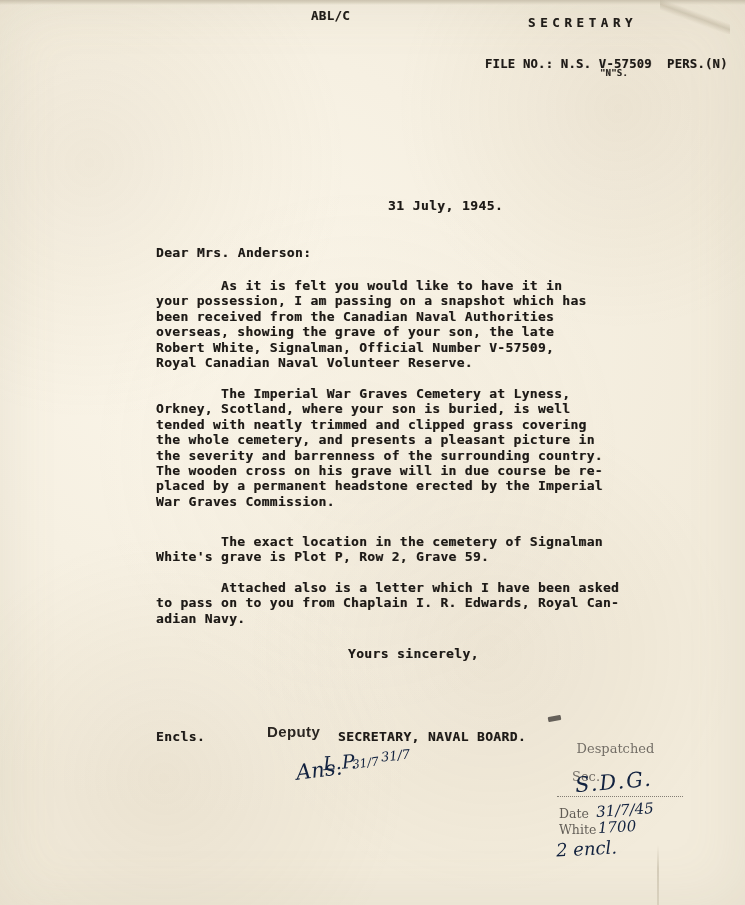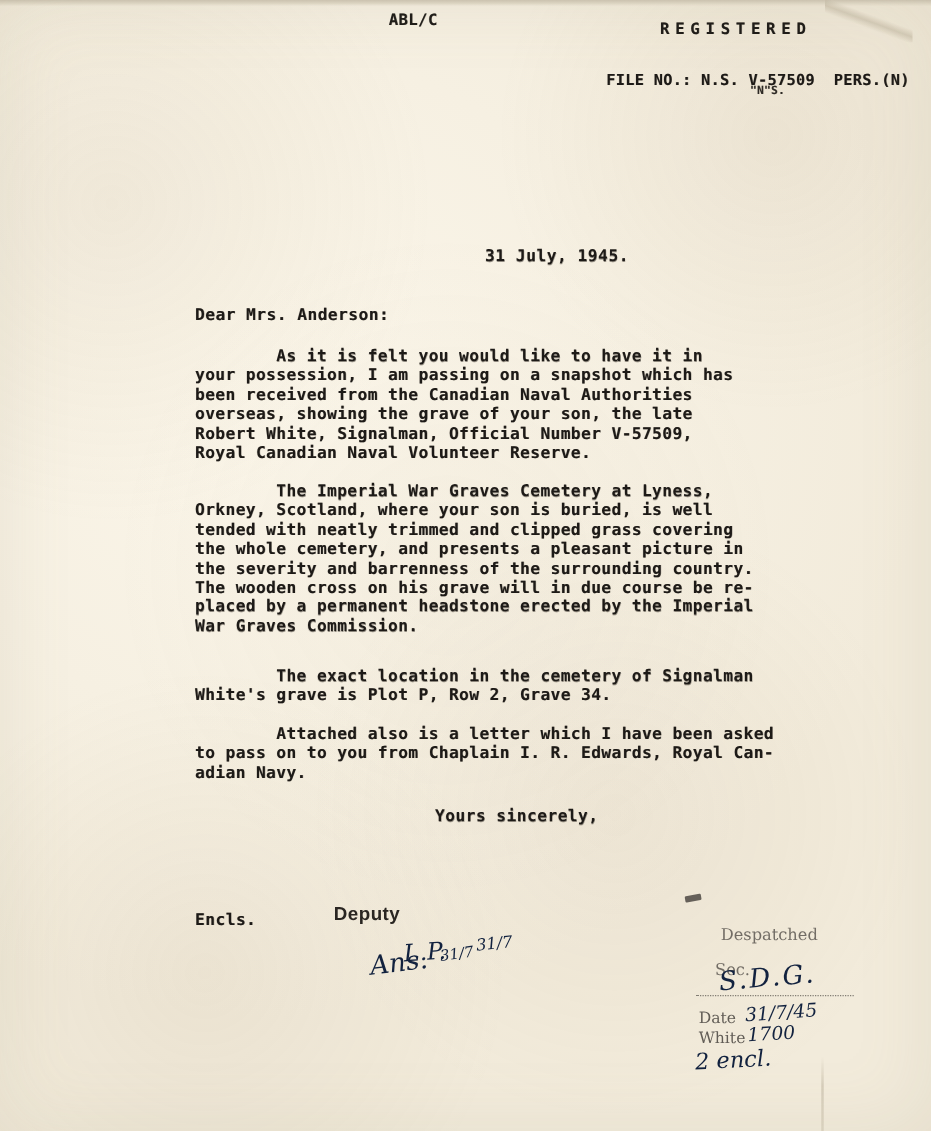--- a/index.html
+++ b/index.html
@@ -298,21 +298,21 @@
 
   <div class="paper-base"></div>
   <div class="paper-mottle"></div>
   <div class="scan-top-edge"></div>
   <div class="scan-right-edge"></div>
   <div id="crease-top"></div>
 
   
   <div class="typed" id="annot-abl">ABL/C</div>
 
-  <div class="typed" id="registered">REGISTERED</div>
+  <div class="typed" id="registered">SECRETARY</div>
 
   <div class="typed" id="file-no">FILE NO.: N.S. V-57509  PERS.(N)</div>
 
   <div class="typed" id="file-no-sub">"N"S.</div>
 
   
   <div class="typed" id="letter-date">31 July, 1945.</div>
 
   
   <div class="typed" id="salutation">Dear Mrs. Anderson:</div>
@@ -328,21 +328,21 @@
   <div class="para" id="para-2">        The Imperial War Graves Cemetery at Lyness,
 Orkney, Scotland, where your son is buried, is well
 tended with neatly trimmed and clipped grass covering
 the whole cemetery, and presents a pleasant picture in
 the severity and barrenness of the surrounding country.
 The wooden cross on his grave will in due course be re-
 placed by a permanent headstone erected by the Imperial
 War Graves Commission.</div>
 
   <div class="para" id="para-3">        The exact location in the cemetery of Signalman
-White's grave is Plot P, Row 2, Grave 34.</div>
+White's grave is Plot P, Row 2, Grave 59.</div>
 
   <div class="para" id="para-4">        Attached also is a letter which I have been asked
 to pass on to you from Chaplain I. R. Edwards, Royal Can-
 adian Navy.</div>
 
   
   <div class="typed" id="closing">Yours sincerely,</div>
 
   
   <svg id="signature-main" viewBox="0 0 150 62">
@@ -354,20 +354,21 @@
       <path d="M56,30 C62,26 68,22 74,19" stroke-width="2.2"></path>
       <path d="M10,60 L118,6" stroke-width="2.2"></path>
     </g>
   </svg>
 
   
   <div class="typed" id="encls">Encls.</div>
 
   <div id="deputy">Deputy</div>
 
+  <div class="typed" id="title-line">SECRETARY, NAVAL BOARD.</div>
 
   <div class="ink" id="sig-initials">L.P.</div>
 
   <div class="ink" id="sig-date-small">31/7</div>
 
   
 
   <div class="ink" id="addr-ink-scrawl">Ans.</div>
 
   <div class="ink" id="addr-ink-date">31/7</div>

